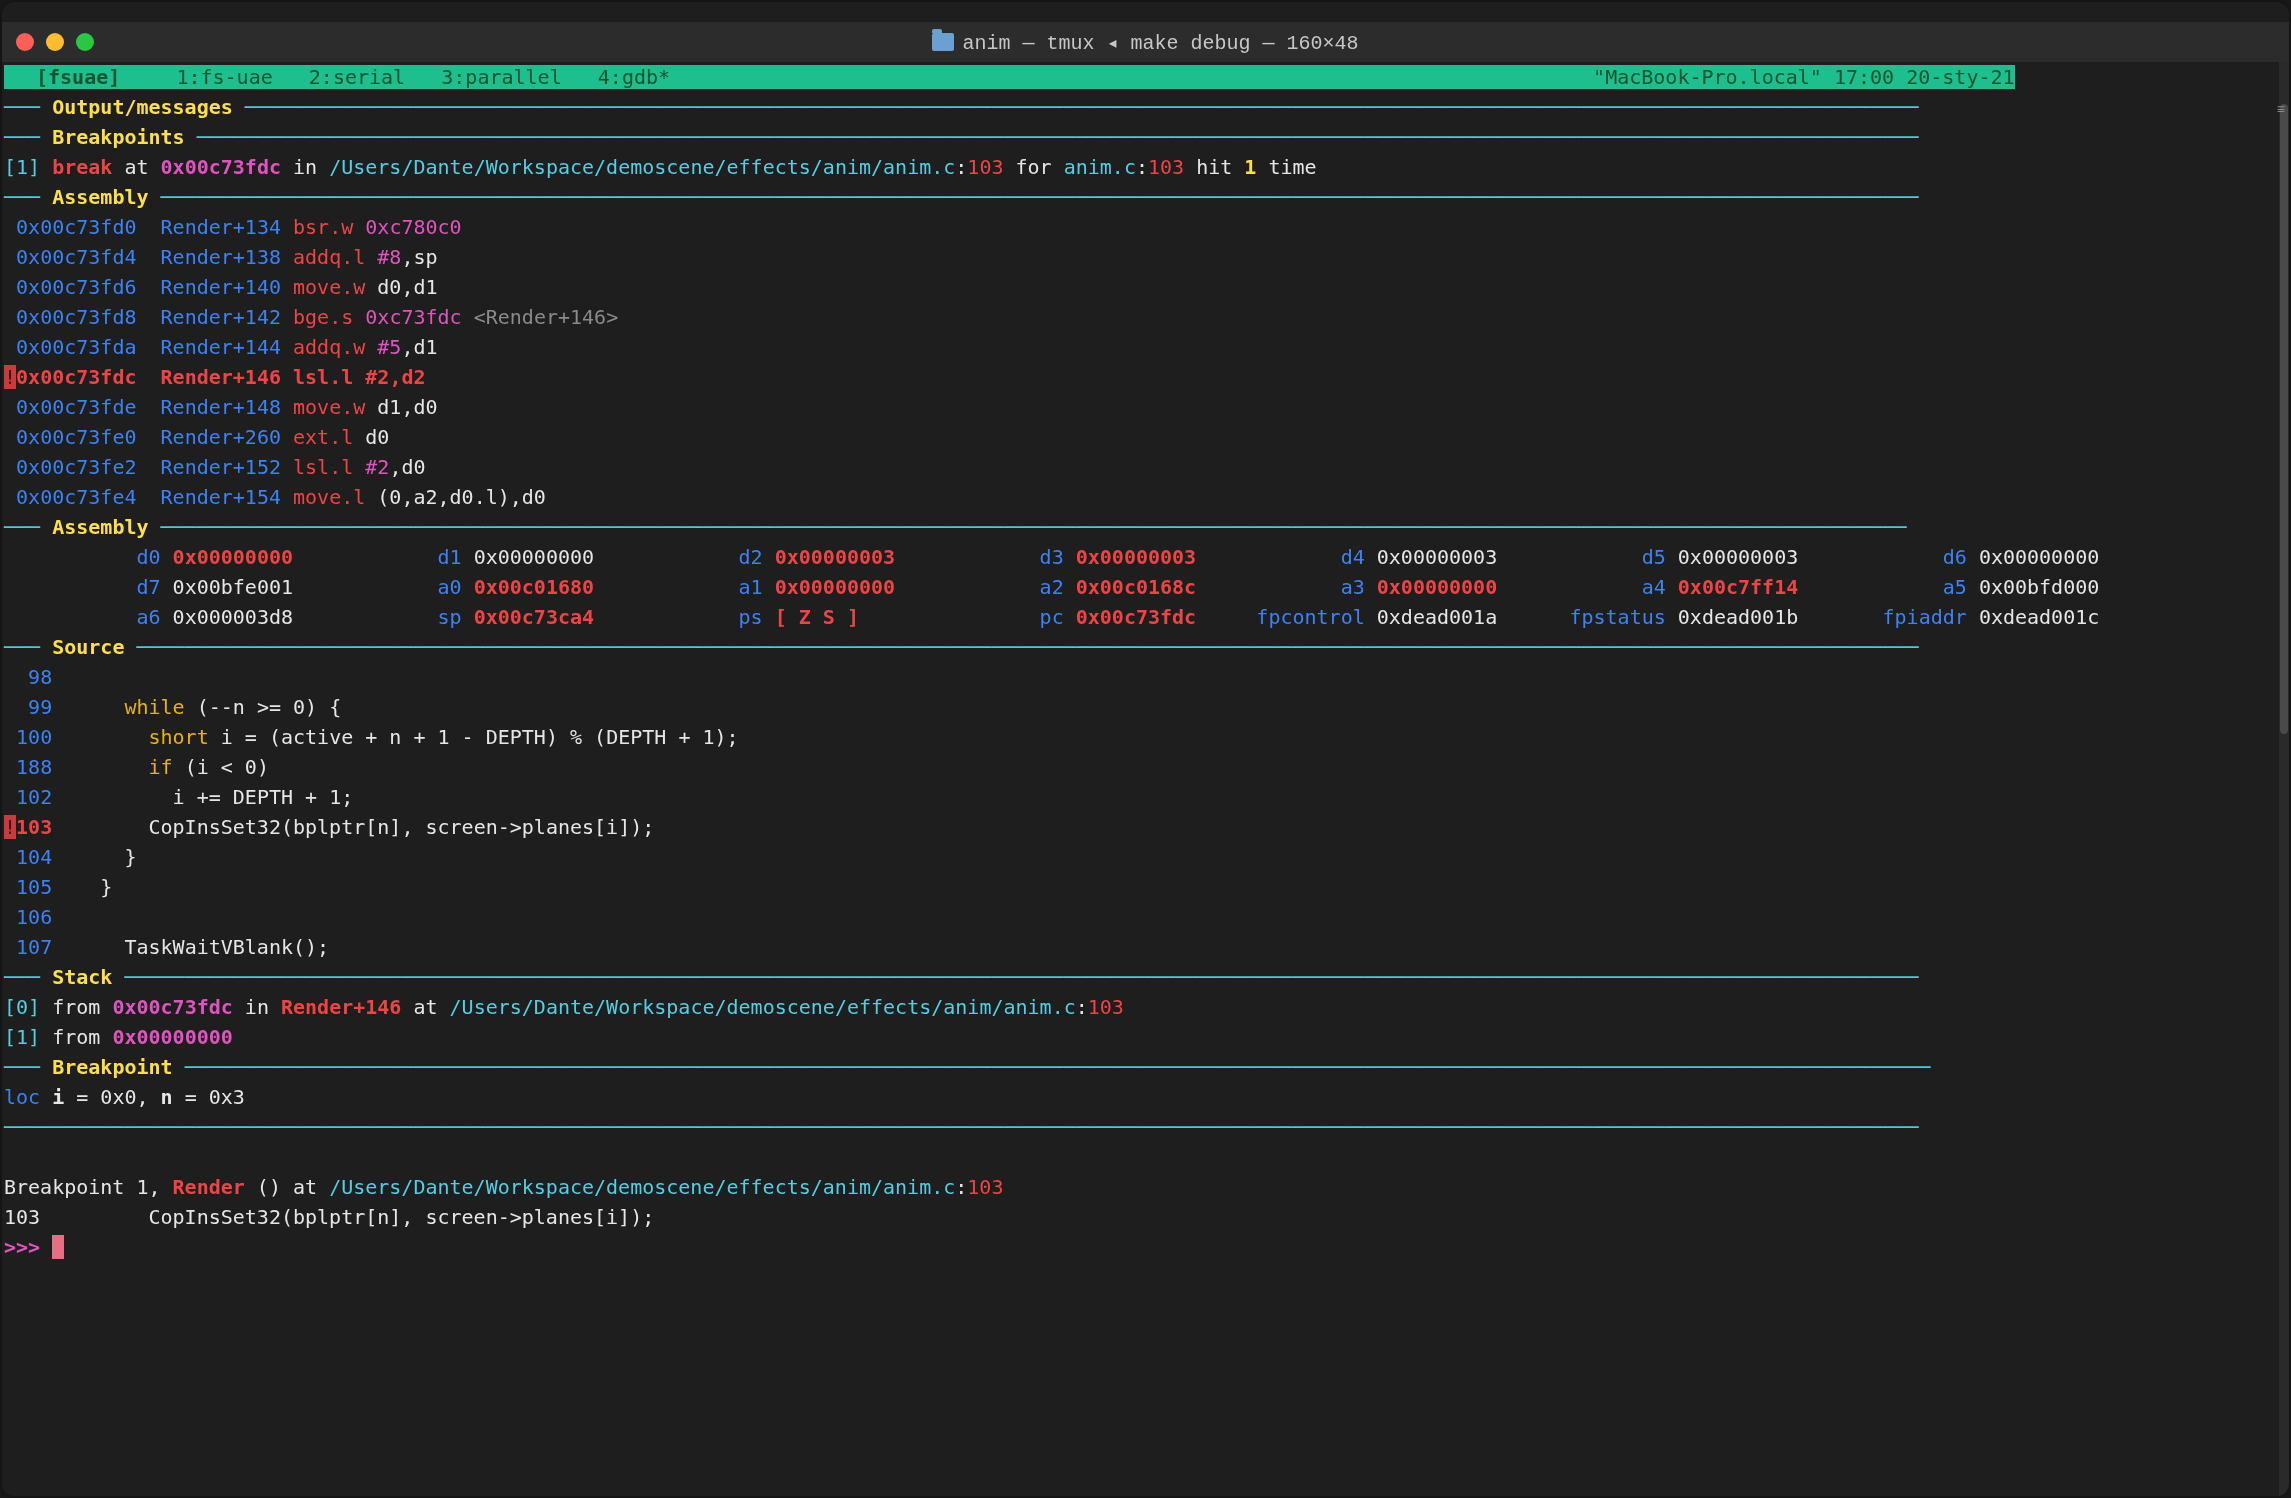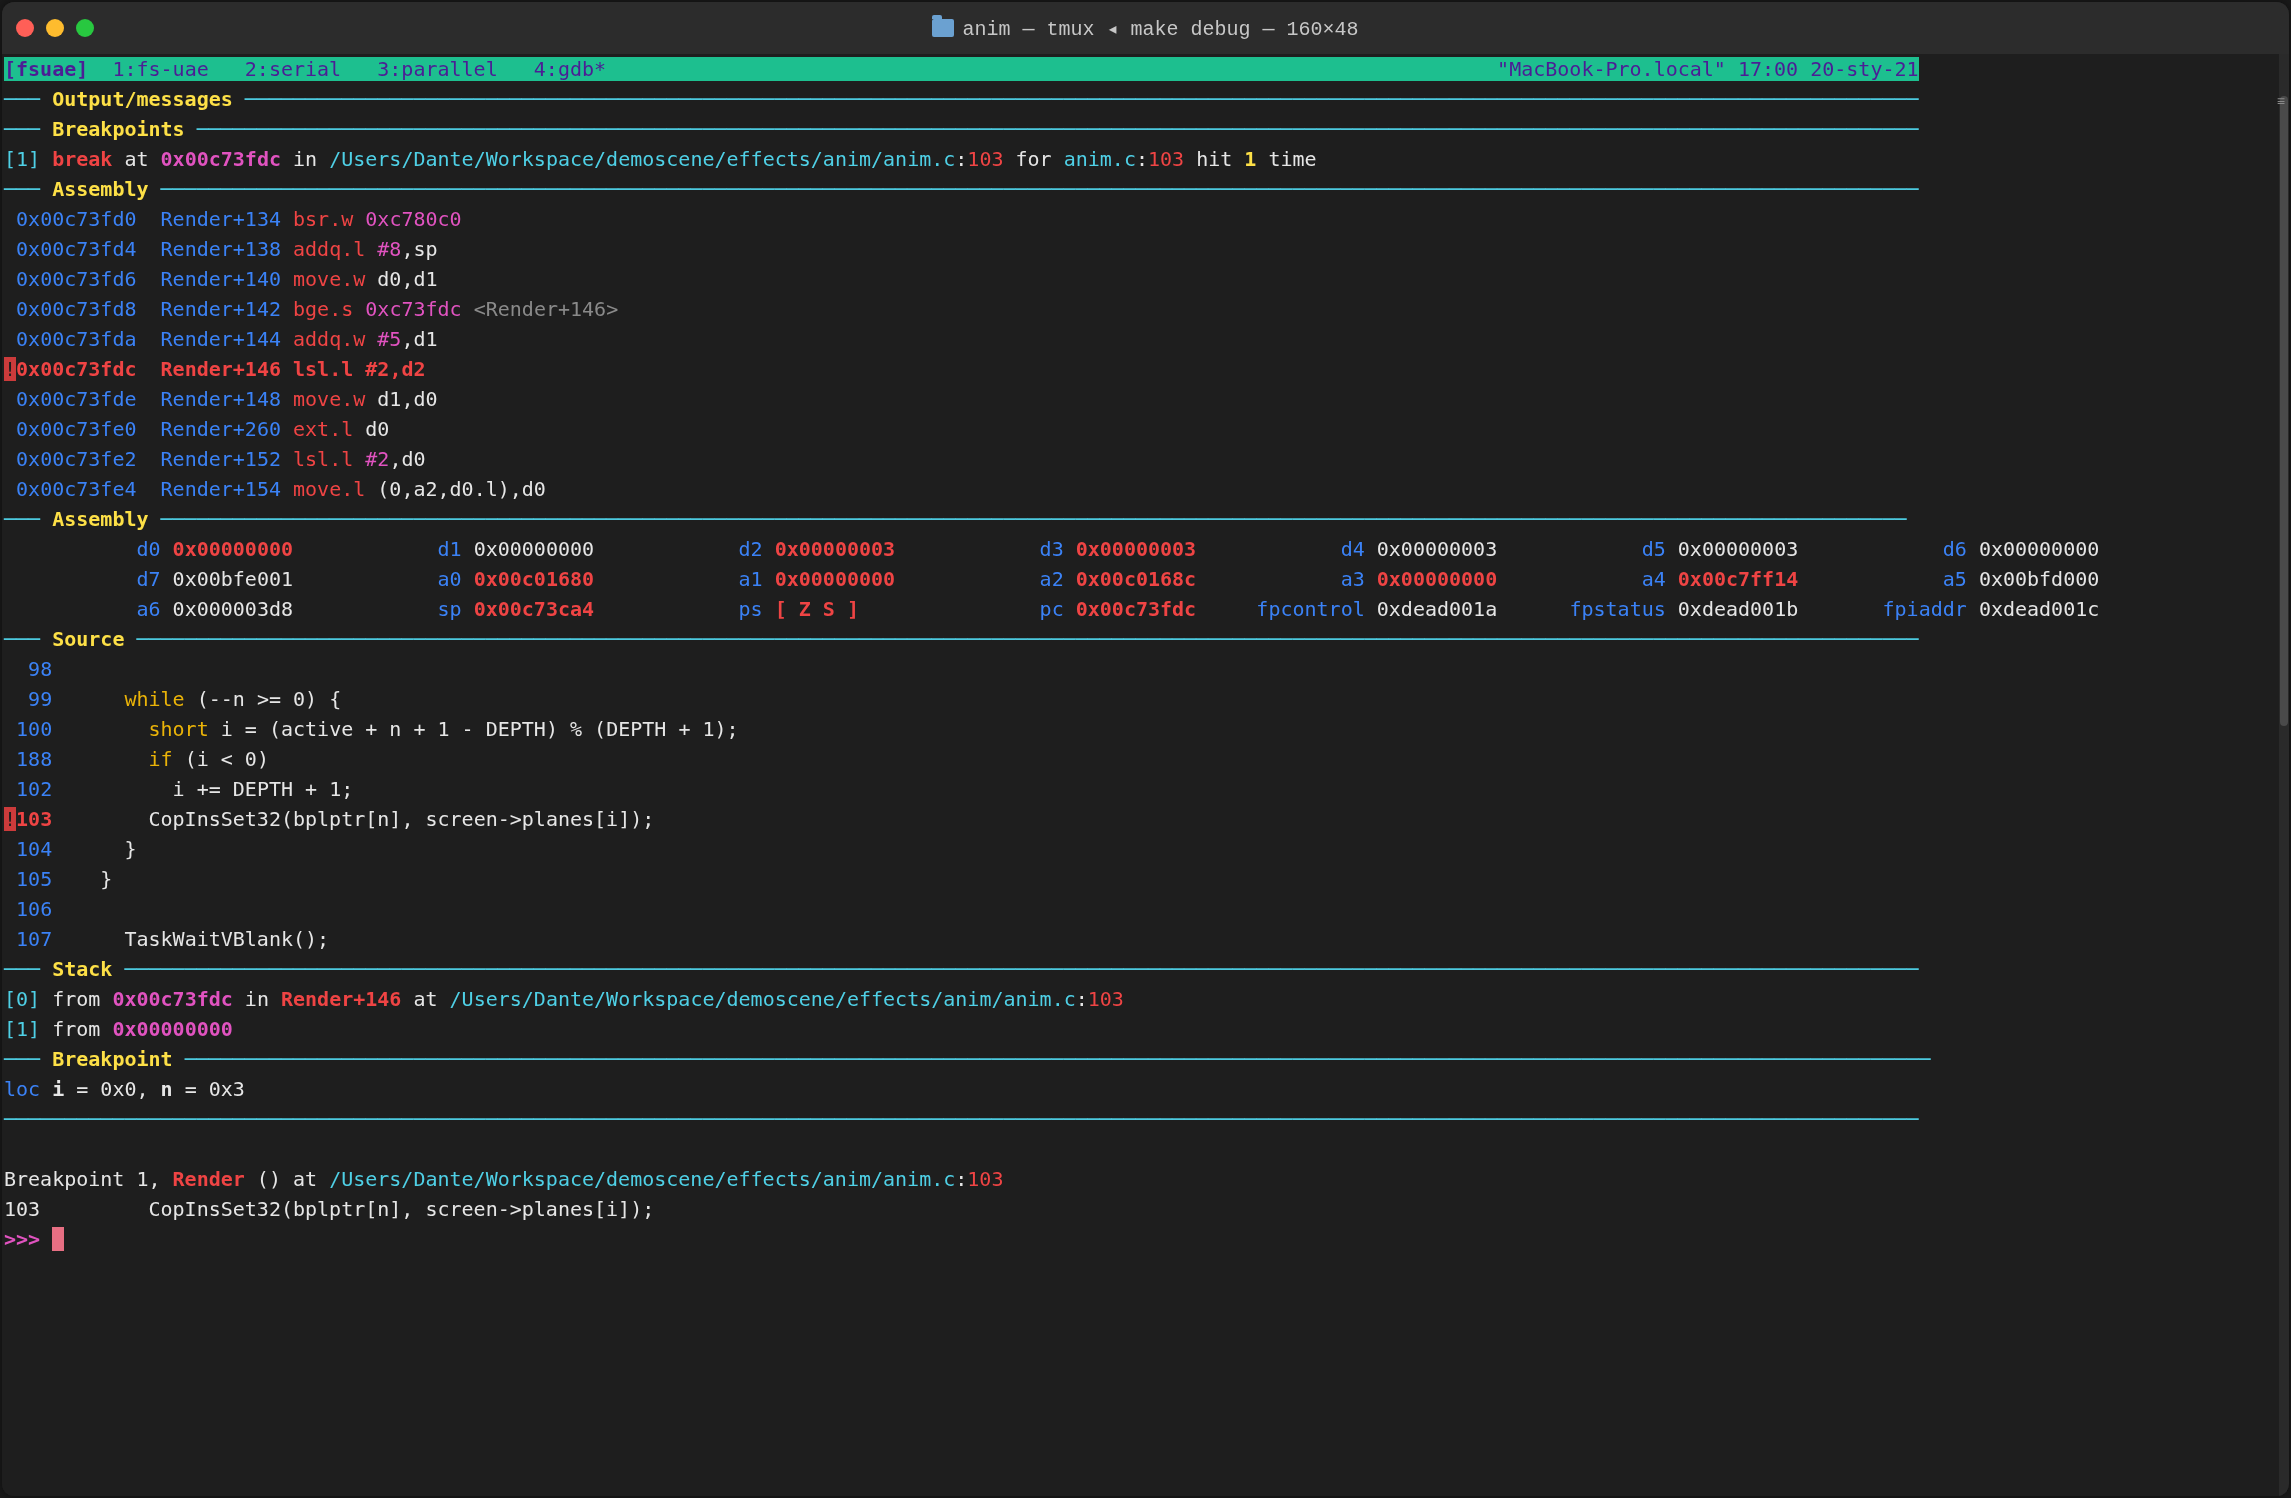--- a/index.html
+++ b/index.html
@@ -17,27 +17,28 @@
     height: 1494px;
     margin: 2px;
     background: #1e1e1e;
     border-radius: 12px;
     box-shadow: 0 0 10px rgba(0,0,0,0.5);
     display: flex;
     flex-direction: column;
     overflow: hidden;
   }
   .titlebar {
-    height: 52px;
+    height: 40px;
     background: #2c2c2c;
     display: flex;
     align-items: center;
     padding: 0 14px;
     position: relative;
     flex-shrink: 0;
+    margin-top: 20px;
   }
   .traffic-lights {
     display: flex;
     gap: 12px;
     align-items: center;
   }
   .light { width: 18px; height: 18px; border-radius: 50%; }
   .red    { background: #ff5f57; }
   .yellow { background: #febc2e; }
   .green  { background: #28c840; }
@@ -82,21 +83,21 @@
     margin: 0;
     padding: 0 2px;
     line-height: 1.5;
     font-size: 20px;
     white-space: pre;
     color: #d0d0d0;
   }
 
   
   .bg-green { background: #1dbf8f; }
-  .fg-black { color: #4c1d95; }
+  .fg-black { color: #14532d; padding-left: 32px; }
   .fg-yellow { color: #eab308; }
   .fg-yellow-b { color: #fde047; font-weight: bold; }
   .fg-cyan { color: #4fd0e6; }
   .fg-green { color: #ef4444; }
   .fg-magenta { color: #e153c0; }
   .fg-white { color: #e6e6e6; }
   .fg-grey { color: #8a8a8a; }
   .fg-dgrey { color: #3b82f6; }
   .bold { font-weight: bold; }
   .bg-red { background: #cc3b3b; color:#1e1e1e; }

